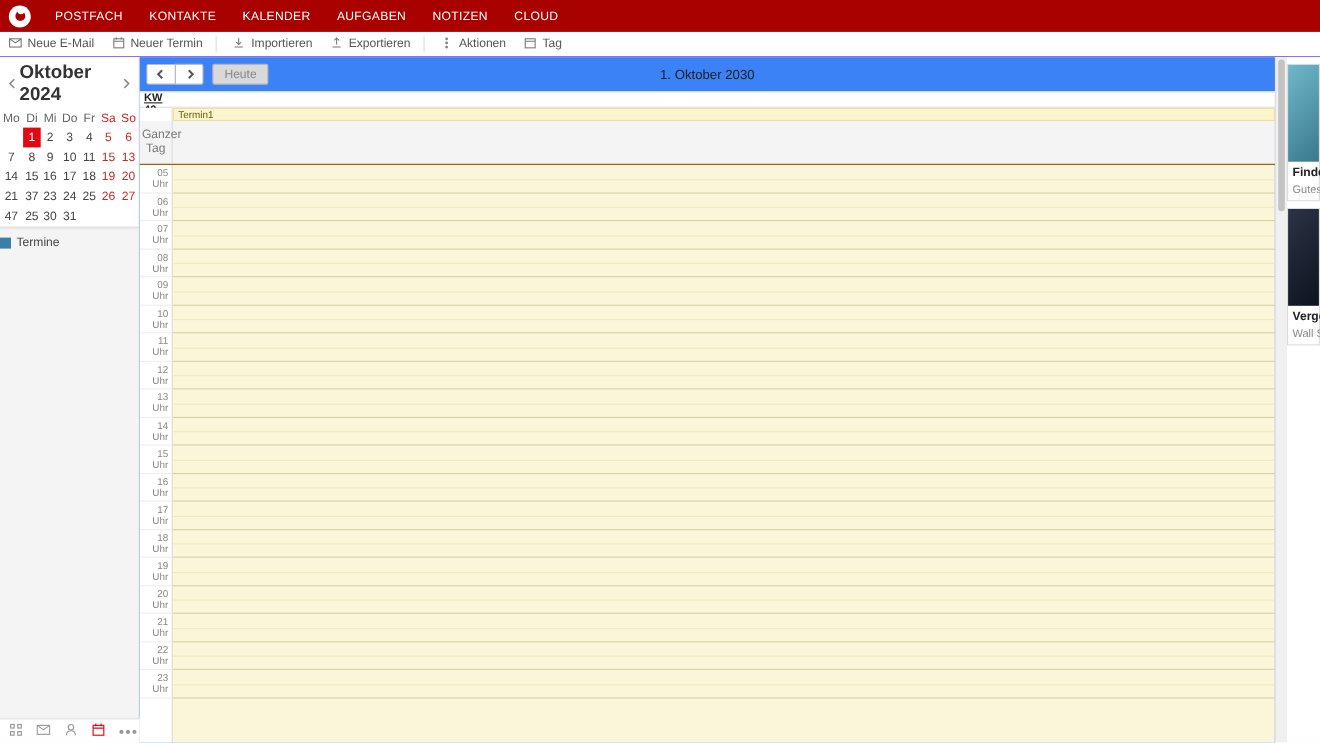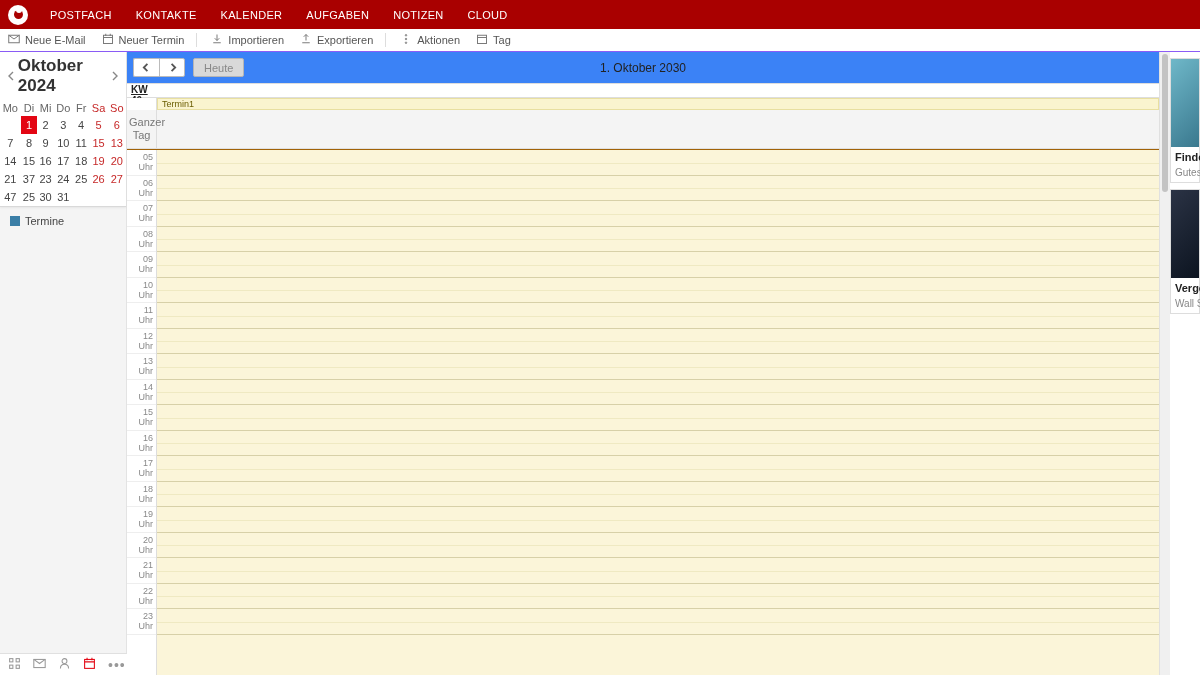--- a/index.html
+++ b/index.html
@@ -22,21 +22,21 @@
   .main { display:flex; height: calc(675px - 29px - 23px); }
   .sidebar { width:127px; border-right:1px solid #e3e3e3; background:#f4f4f4; display:flex; flex-direction:column; }
   .minical { background:#fff; border-bottom:1px solid #d9d9d9; box-shadow:0 1px 2px rgba(0,0,0,.06);}
   .minical-head { display:flex; align-items:center; justify-content:space-between; padding:4px 6px; font-size:17px; font-weight:bold;}
   .minical-head .arrow { width:14px; height:14px; display:flex; align-items:center; justify-content:center; cursor:pointer; color:#888;}
   .minical table { width:100%; border-collapse:collapse; font-size:11px; text-align:center; }
   .minical th { color:#666; font-weight:normal; padding:2px 0;}
   .minical td { padding:3px 0; color:#444; cursor:pointer;}
   .minical td.weekend, .minical th.weekend { color:#c62828;}
   .minical td.selected { background:#e30613; color:#fff;}
-  .cal-list { padding:8px 10px; }
+  .cal-list { padding:8px 0; }
   .cal-item { display:flex; align-items:center; gap:5px; color:#444;}
   .cal-swatch { width:10px; height:10px; background:#3b7ea6;}
 
   
   .calwrap { flex:1; display:flex; flex-direction:column; background:#3b82f6; position:relative;}
   .calctrl { display:flex; align-items:center; gap:8px; padding:6px 0 6px 6px; position:relative;}
   .btn-group { display:flex;}
   .btn { width:26px; height:19px; border:1px solid #bbb; background:#fff; display:flex; align-items:center; justify-content:center; cursor:pointer;}
   .btn:first-child{ border-right:none; border-radius:2px 0 0 2px;}
   .btn:last-child{ border-radius:0 2px 2px 0;}

